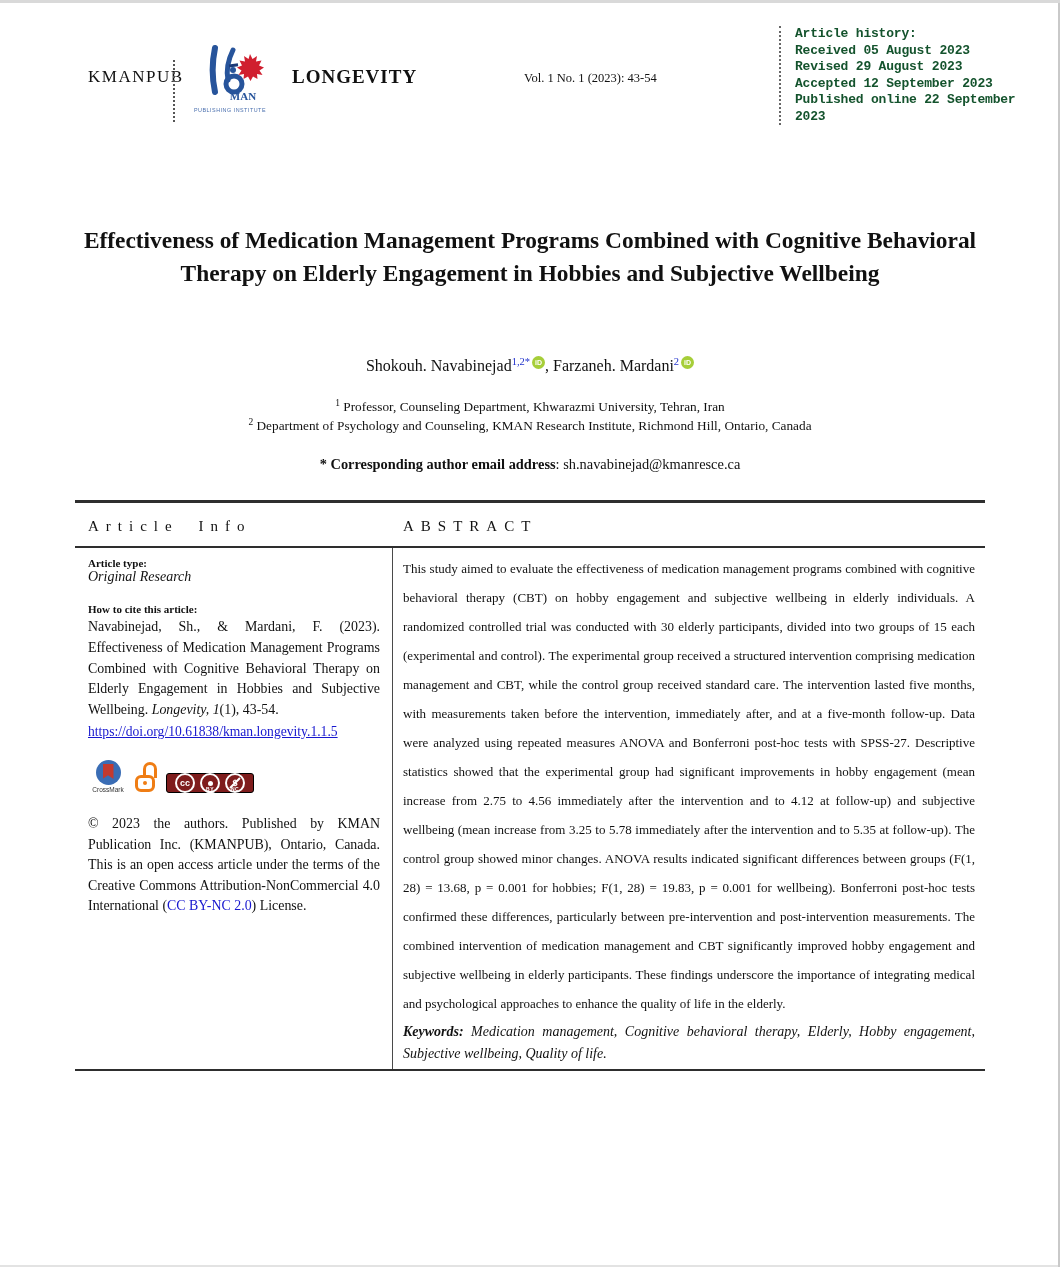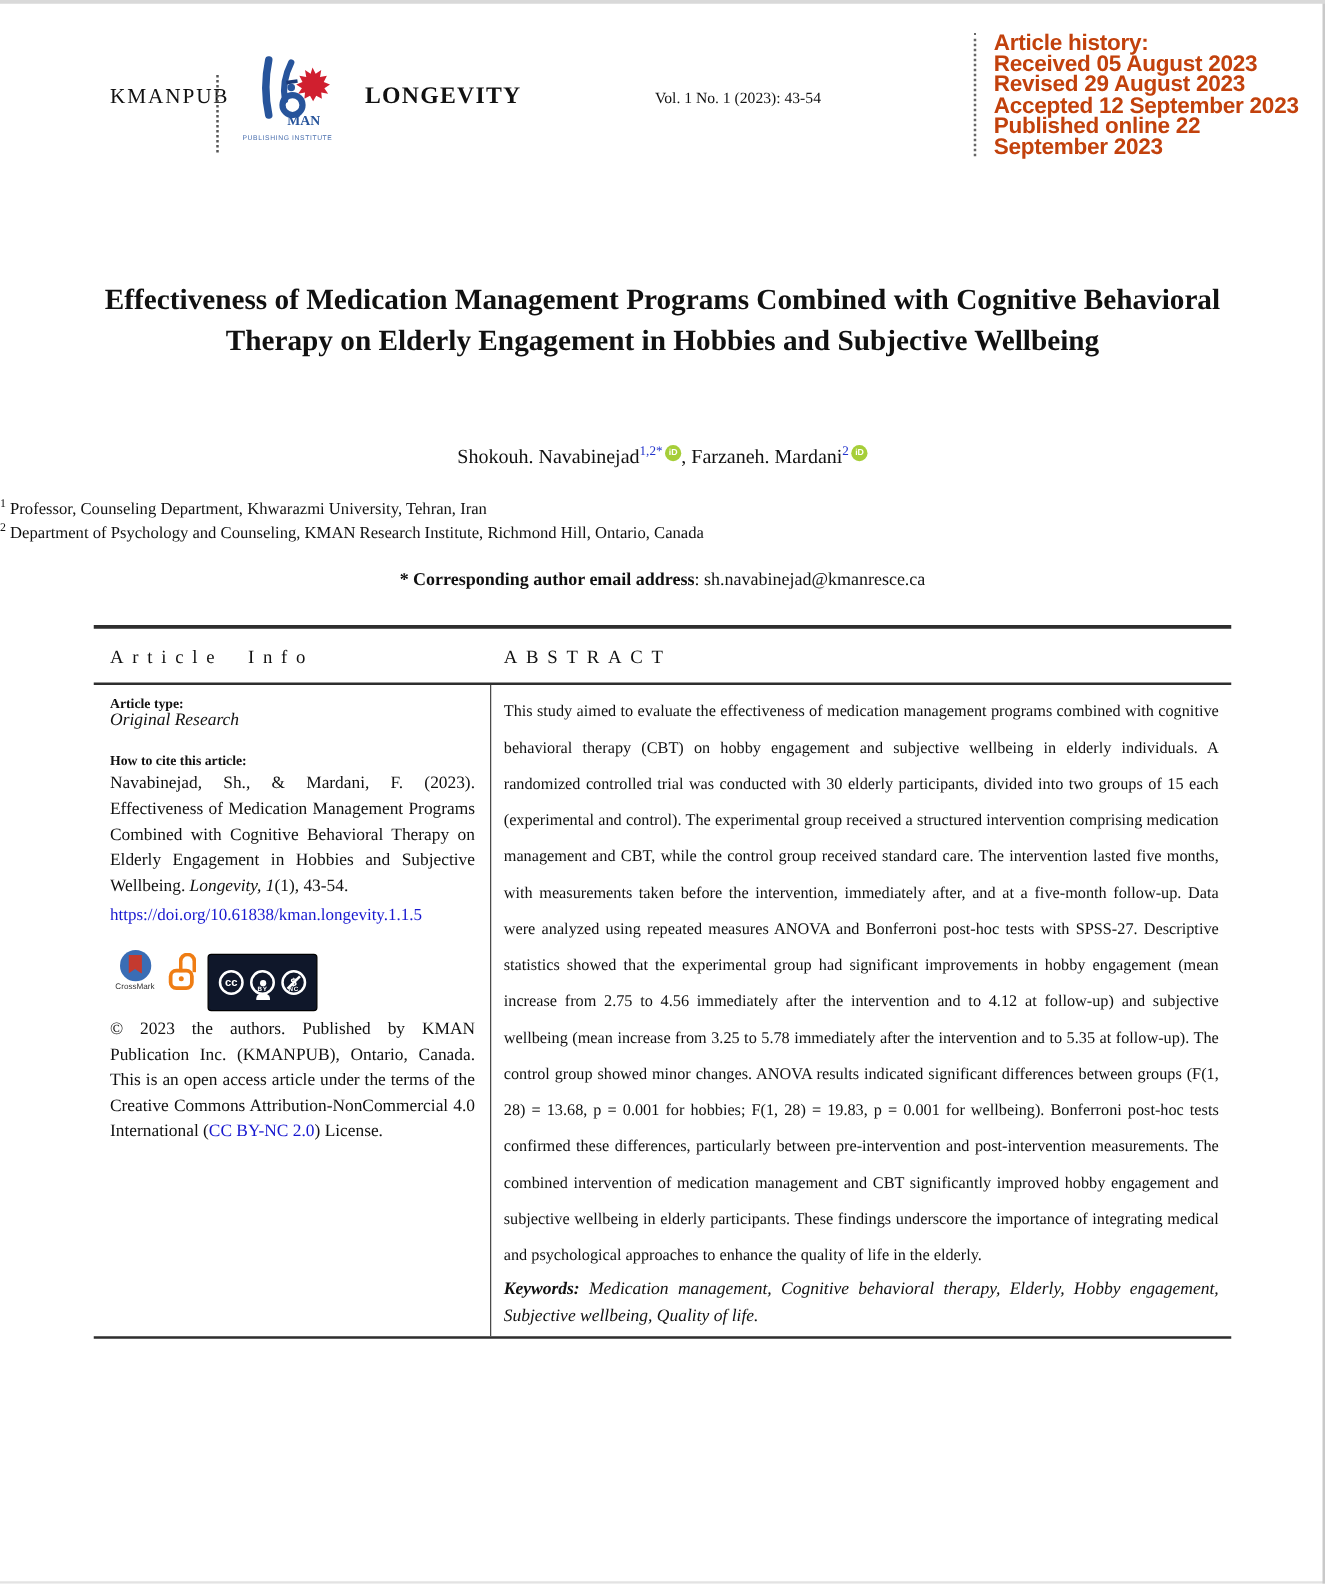--- a/index.html
+++ b/index.html
@@ -12,50 +12,50 @@
   }
   
   .pub { position:absolute; left:88px; top:67px; font-size:17px; letter-spacing:1.5px; }
   .vdot { position:absolute; left:173px; top:60px; height:62px; border-left:2px dotted #555; }
   .logo-box { position:absolute; left:188px; top:40px; width:84px; height:84px; }
   .journal { position:absolute; left:292px; top:66px; font-size:19px; font-weight:bold; letter-spacing:1px; }
   .vol { position:absolute; left:524px; top:71px; font-size:12.5px; font-weight:normal; }
   .history {
     position:absolute; left:779px; top:26px; width:265px;
     border-left:2px dotted #666; padding-left:14px;
-    font-family:Liberation Sans, sans-serif; font-weight:700;
-    font-size:18px; line-height:16.5px; letter-spacing:-0.2px; color:#c2410c;
+    font-family:Liberation Mono, monospace; font-weight:700;
+    font-size:13px; line-height:16.5px; letter-spacing:-0.2px; color:#14532d;
   }
   
   .title { position:absolute; top:224px; left:72px; right:72px; text-align:center;
            font-size:23.4px; font-weight:bold; line-height:33px; }
   .authors { position:absolute; top:356px; left:0; width:100%; text-align:center; font-size:16px; }
   .authors sup { color:#2233cc; font-size:10.5px; }
   .orcid { display:inline-block; width:13px; height:13px; border-radius:50%;
            background:#a6ce39; color:#fff; font-family:"Liberation Sans",sans-serif;
            font-size:7px; font-weight:bold; line-height:13px; text-align:center;
            vertical-align:super; margin-left:2px; }
-  .affils { position:absolute; top:398px; left:0; width:100%; 
+  .affils { position:absolute; top:398px; left:0; width:100%; text-align:center;
             font-size:13.3px; line-height:18.5px; }
   .affils sup { font-size:9.5px; }
   .corres { position:absolute; top:456px; left:0; width:100%; text-align:center; font-size:14.4px; }
   
   .tbl { position:absolute; top:500px; left:75px; width:910px; }
   .tbl-head { display:flex; border-top:3px solid #2e2e2e; border-bottom:2px solid #2e2e2e; }
   .tbl-head .hcell { font-size:15px; letter-spacing:7px; padding:15px 0 11px 0; }
   .hcell.left { width:318px; padding-left:13px; word-spacing:9px; }
   .hcell.right { flex:1; padding-left:10px; }
   .tbl-body { display:flex; border-bottom:2px solid #2e2e2e; }
   .col-left { width:318px; border-right:1.5px solid #4a4a4a; padding:9px 12px 14px 13px;
               font-size:13.9px; }
   .col-right { flex:1; padding:6px 10px 4px 10px; }
   .atype-label, .cite-label { font-weight:bold; font-size:11px; }
   .atype-value { font-style:italic; font-size:14px; margin-bottom:18px; }
   .cite-par { text-align:justify; line-height:20.8px; margin-top:2px; }
-  .doi { color:#1717cf; font-size:13.6px; margin-top:3px; word-break:break-all; cursor:pointer; }
+  .doi { color:#1717cf; font-size:13.6px; margin-top:3px; word-break:break-all; cursor:pointer;text-decoration:underline; }
   .badges { display:flex; align-items:flex-start; margin-top:20px; height:50px; }
   .copyright { text-align:justify; line-height:20.6px; margin-top:4px; }
   .link-blue { color:#1717cf; cursor:pointer; }
   .abstract-par { text-align:justify; font-size:13px; line-height:29px; }
   .keywords { text-align:justify; font-size:14px; line-height:22px; margin-top:3px; }
   .kw-label { font-weight:bold; font-style:italic; }
   .kw-text { font-style:italic; }
   
   .crossmark { width:40px; text-align:center; margin-right:4px; }
   .cm-circle { width:25px; height:25px; border-radius:50%; background:#3a6db5; margin:0 auto;
@@ -63,22 +63,22 @@
   .cm-shield { position:absolute; left:7px; top:4px; width:11px; height:15px; background:#c43a2f;
                clip-path:polygon(0 0,100% 0,100% 100%,50% 75%,0 100%); }
   .cm-caption { font-family:"Liberation Sans",sans-serif; font-size:6.5px; color:#333; margin-top:1px; }
   .oa-lock { position:relative; width:26px; height:34px; margin:2px 6px 0 2px; }
   .oa-shackle { position:absolute; left:9px; top:0; width:14px; height:16px;
                 border:3.5px solid #ef7d14; border-bottom:none; border-radius:9px 9px 0 0; }
   .oa-body { position:absolute; left:1px; top:13px; width:20px; height:17px;
              border:3.5px solid #ef7d14; border-radius:6px; }
   .oa-dot { position:absolute; left:9px; top:19px; width:4px; height:4px; border-radius:50%;
             background:#ef7d14; }
-  .ccbadge { display:flex; align-items:center; gap:5px; background:#0f172a; border:1px solid #000;
-             border-radius:3px; padding:3px 8px; height:46px; margin-top:3px; }
+  .ccbadge { display:flex; align-items:center; gap:5px; background:#7f1d1d; border:1px solid #000;
+             border-radius:3px; padding:3px 8px; height:20px; margin-top:13px; }
   .cc-circ { width:20px; height:20px; border:2px solid #fff; border-radius:50%; color:#fff;
              font-family:"Liberation Sans",sans-serif; font-weight:bold; font-size:9px;
              line-height:17px; text-align:center; position:relative; }
   .cc-sub { position:absolute; bottom:-7px; left:0; width:100%; text-align:center;
             font-size:5px; letter-spacing:0.5px; color:#fff; }
   .cc-person { display:inline-block; width:5px; height:5px; border-radius:50%; background:#fff;
                margin-top:3px; }
   .cc-shoulders { width:11px; height:5px; background:#fff; border-radius:4px 4px 0 0; margin:0 auto; }
   .nc-strike { position:absolute; left:1px; top:7px; width:14px; height:2px; background:#fff;
                transform:rotate(-45deg); }

